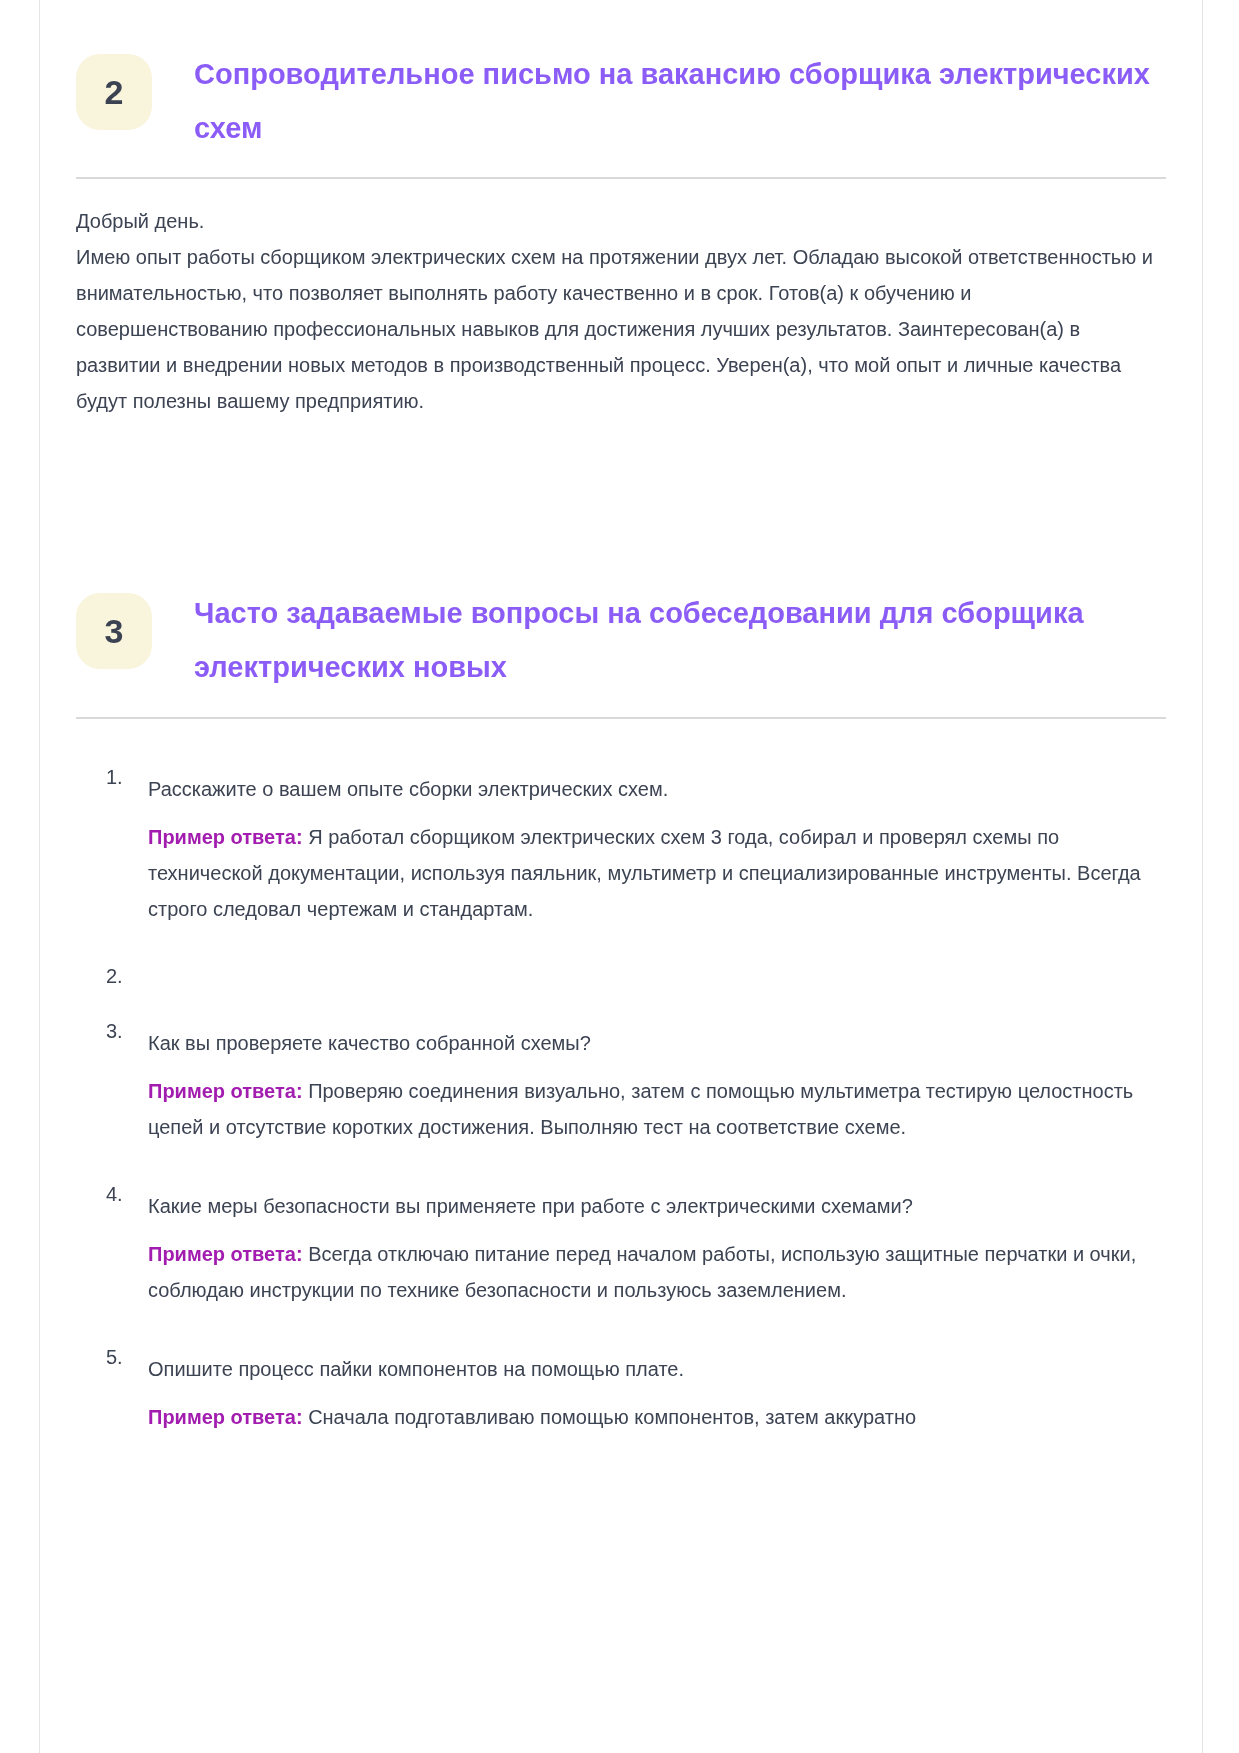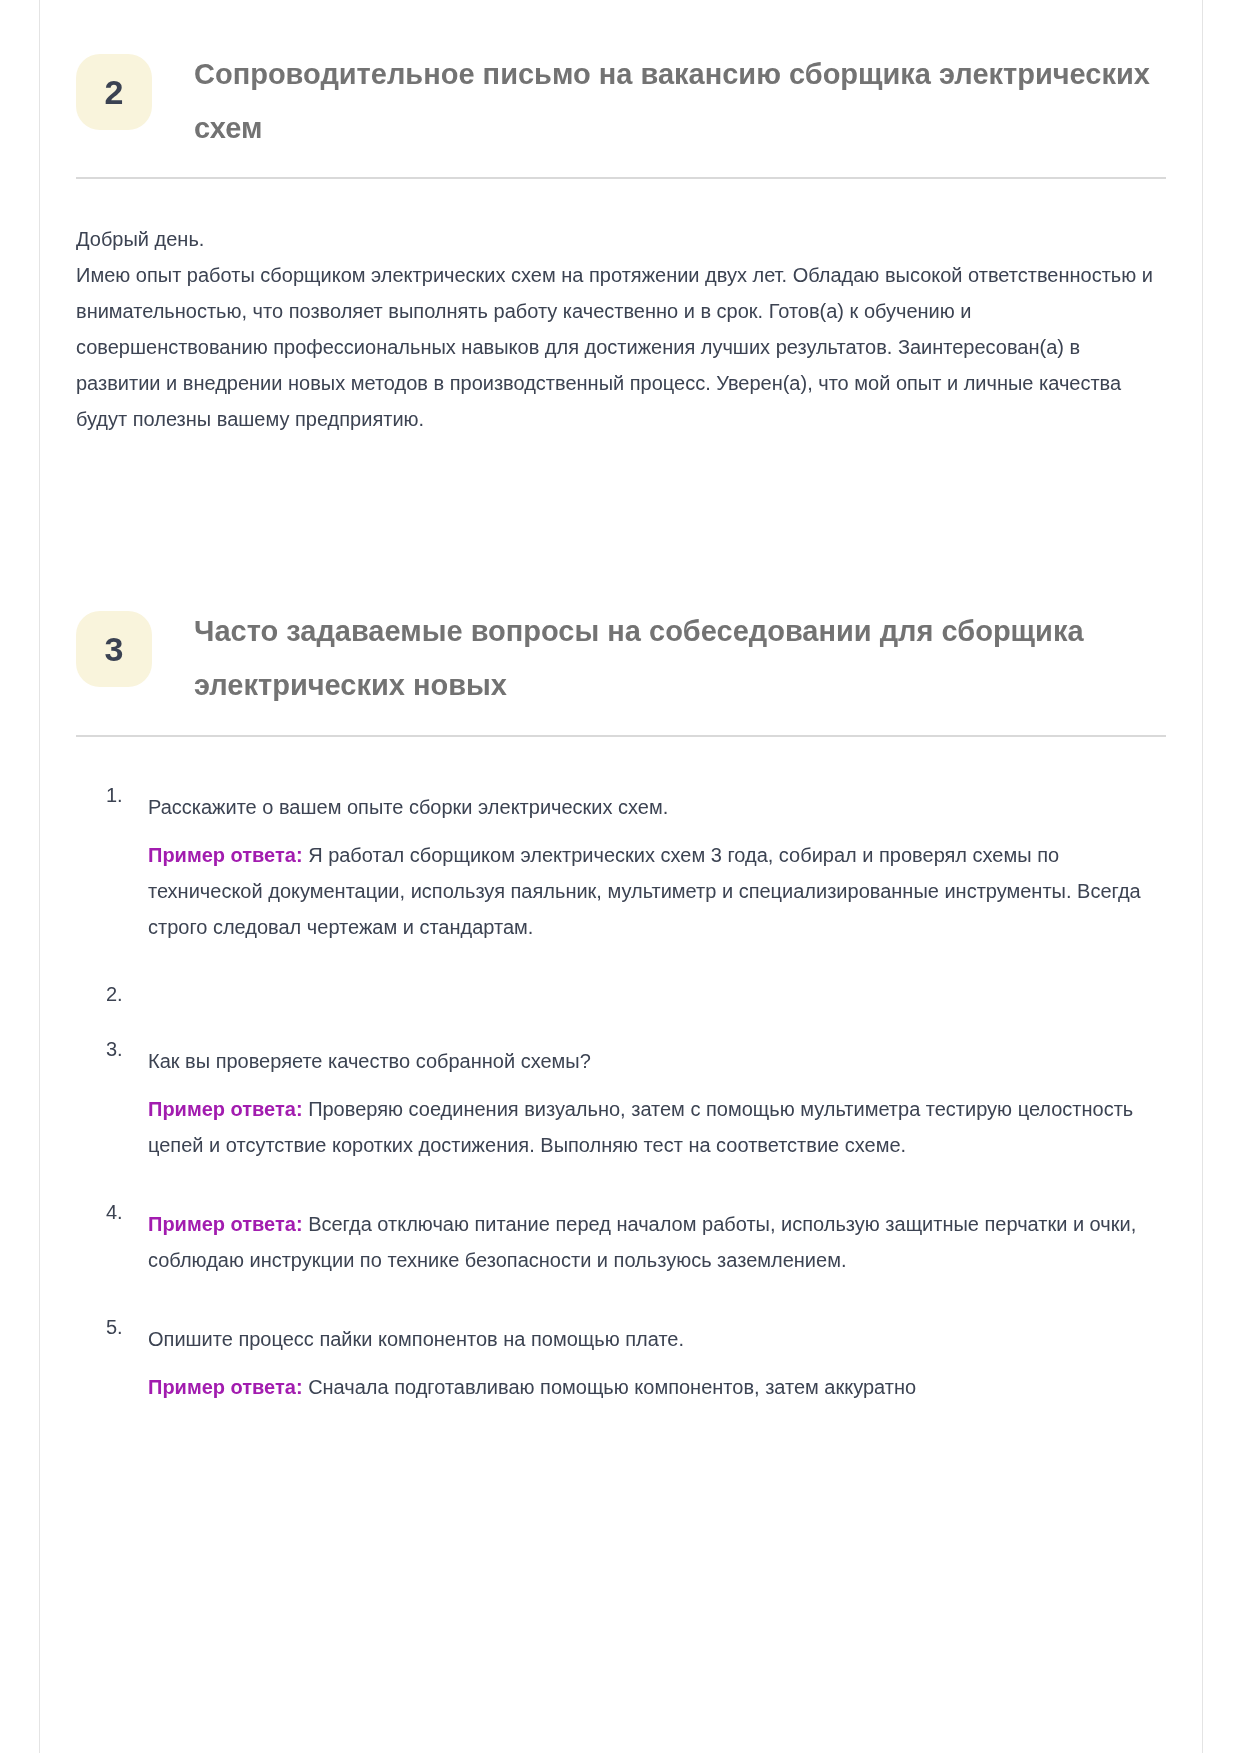--- a/index.html
+++ b/index.html
@@ -44,31 +44,31 @@
     justify-content: center;
     font-size: 34px;
     font-weight: 700;
     color: #3b4252;
   }
   .heading {
     margin: 0 0 0 42px;
     font-size: 29px;
     font-weight: 700;
     line-height: 1.85;
-    color: #737373;
+    color: #8b5cf6;
     max-width: 1000px;
   }
   .divider {
     border: none;
     border-top: 2px solid #d9d9d9;
     margin: 22px 0 0 0;
     width: 100%;
   }
   .cover-body {
-    margin-top: 42px;
+    margin-top: 24px;
     font-size: 20px;
     line-height: 36px;
     color: #3c4352;
   }
   .cover-body p {
     margin: 0;
   }
   .section-faq {
     margin-top: 168px;
   }
@@ -150,20 +150,21 @@
           <div class="faq-num">3.</div>
           <div class="faq-content">
             <p class="question">Как вы проверяете качество собранной схемы?</p>
             <p class="answer"><strong>Пример ответа:</strong> <span>Проверяю соединения визуально, затем с помощью мультиметра тестирую целостность цепей и отсутствие коротких достижения. Выполняю тест на соответствие схеме.</span></p>
           </div>
         </div>
 
         <div class="faq-item">
           <div class="faq-num">4.</div>
           <div class="faq-content">
+            <p class="question">Какие меры безопасности вы применяете при работе с электрическими схемами?</p>
             <p class="answer"><strong>Пример ответа:</strong> <span>Всегда отключаю питание перед началом работы, использую защитные перчатки и очки, соблюдаю инструкции по технике безопасности и пользуюсь заземлением.</span></p>
           </div>
         </div>
 
         <div class="faq-item">
           <div class="faq-num">5.</div>
           <div class="faq-content">
             <p class="question">Опишите процесс пайки компонентов на помощью плате.</p>
             <p class="answer"><strong>Пример ответа:</strong> <span>Сначала подготавливаю помощью компонентов, затем аккуратно</span></p>
           </div>

